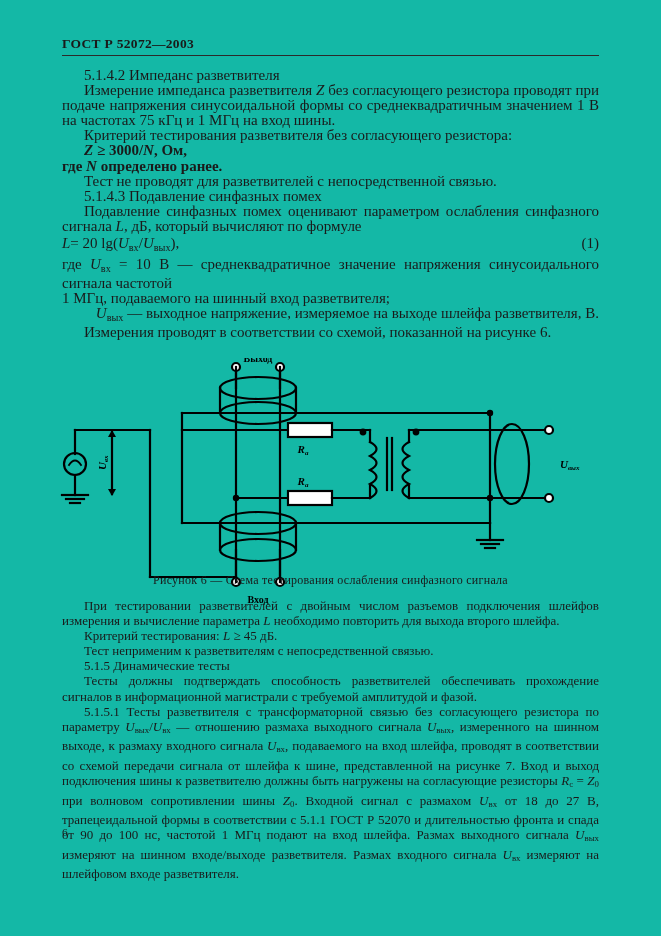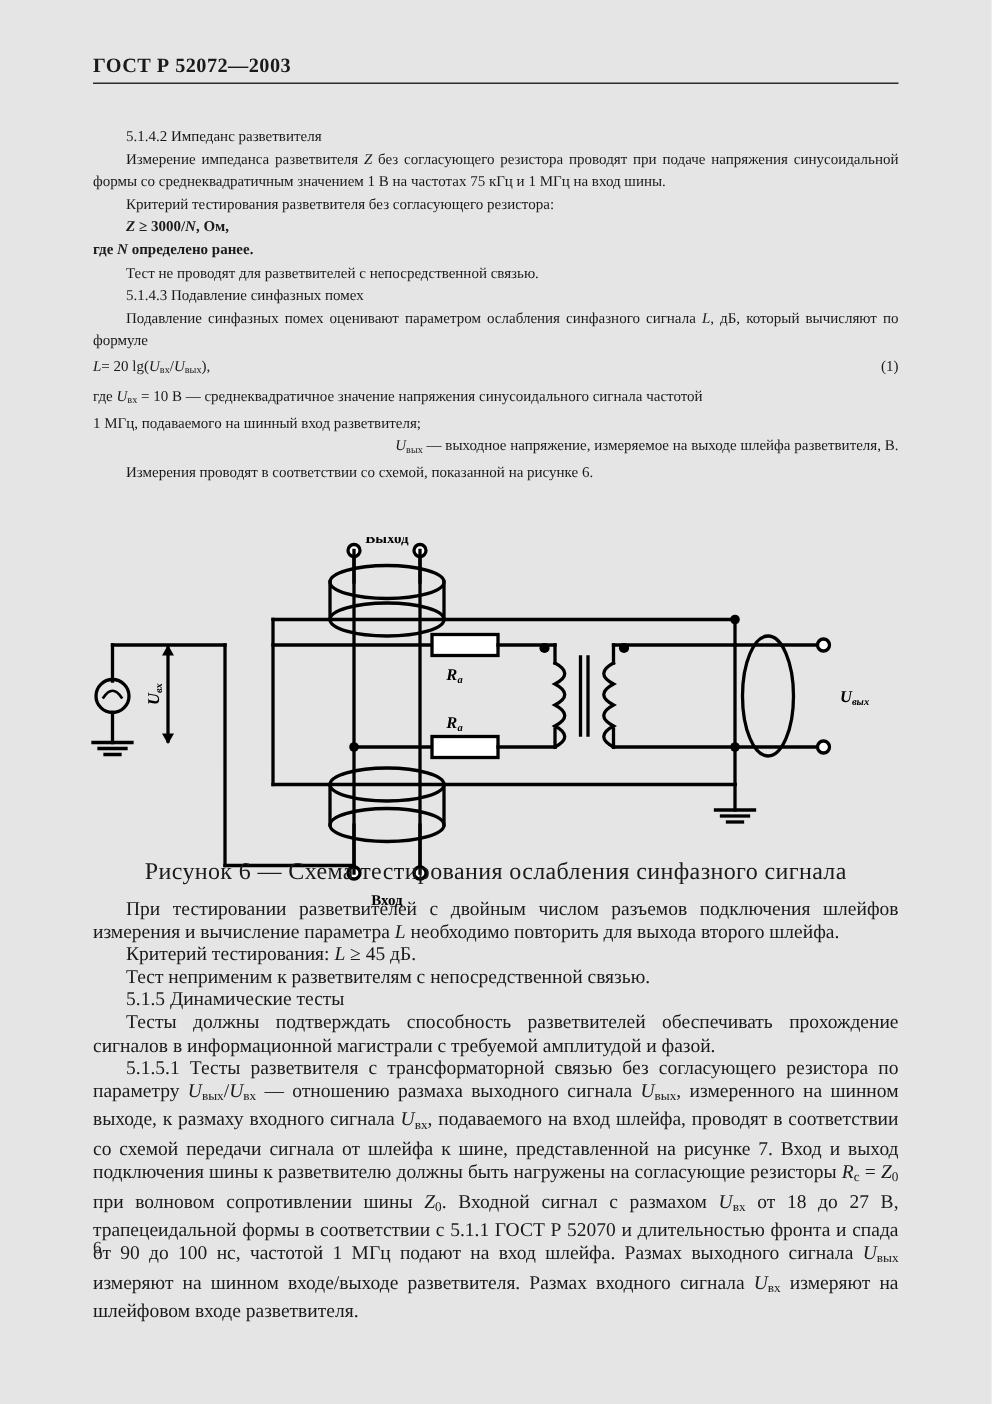--- a/index.html
+++ b/index.html
@@ -13,44 +13,44 @@
     position: relative;
     font-family: "Liberation Serif", "DejaVu Serif", serif;
     color: #1a1a1a;
     overflow: hidden;
   }
   .page {
     position: absolute;
     left: 0; top: 0;
     width: 661px;
     height: 936px;
-    background: #e5e5e5;
+    background: #14b8a6;
   }
   .header {
     position: absolute;
     left: 62px;
     top: 36px;
     font-size: 13.5px;
     font-weight: bold;
     letter-spacing: 0.3px;
   }
   .hdr-underline {
     position: absolute;
     left: 62px;
     top: 55px;
     width: 537px;
     height: 1px;
     background: #2b2b2b;
   }
   .content {
     position: absolute;
     left: 62px;
-    top: 84px;
-    width: 537px;
-    font-size: 10px;
+    top: 68px;
+    width: 537px;
+    font-size: 15px;
     line-height: 15.1px;
     text-align: justify;
   }
   p {
     margin: 0;
     text-indent: 22px;
     text-align: justify;
     text-justify: inter-word;
   }
   p.noindent { text-indent: 0; font-weight: bold; }
@@ -91,21 +91,21 @@
     width: 578px;
     height: 250px;
     margin-top: 28px;
   }
   .fig-caption {
     position: absolute;
     left: 62px;
     top: 573px;
     width: 537px;
     text-align: center;
-    font-size: 16px;
+    font-size: 12px;
     letter-spacing: 0.25px;
   }
   .after-fig {
     position: absolute;
     left: 62px;
     top: 598px;
     width: 537px;
     font-size: 13px;
     line-height: 15.1px;
   }

